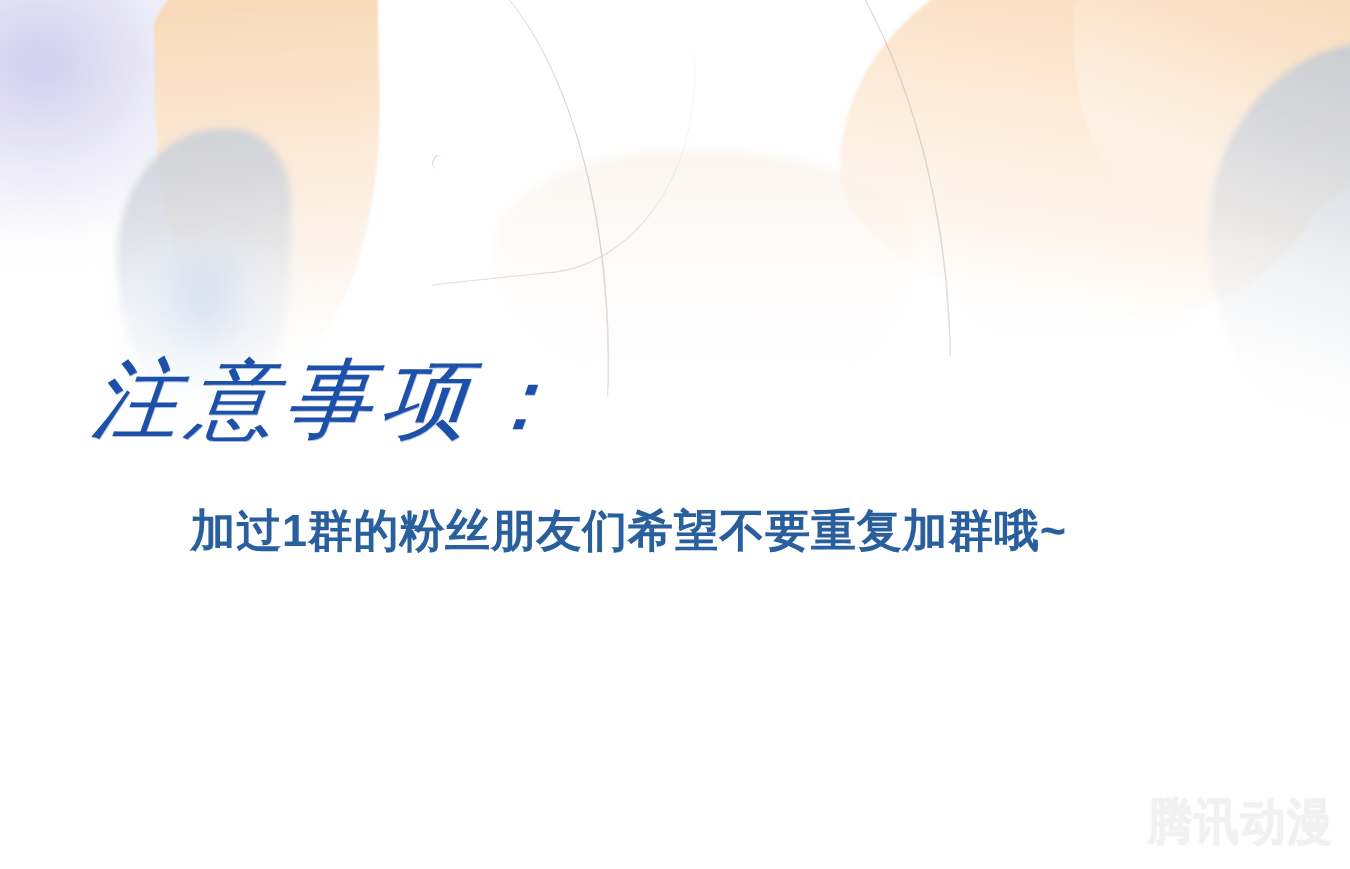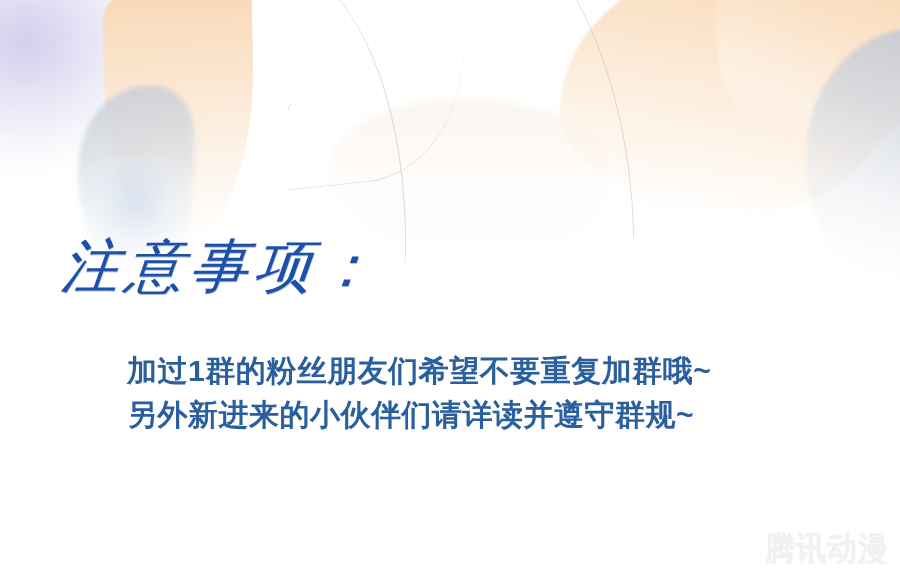--- a/index.html
+++ b/index.html
@@ -255,21 +255,21 @@
     font-family: "DejaVu Serif", "Liberation Serif", serif;
     font-style: italic;
     transform: skewX(-6deg);
     white-space: nowrap;
     text-shadow: 0.5px 0.5px 0 rgba(29,80,168,0.35);
   }
 
   .body-block {
     position: absolute;
     left: 127px;
-    top: 349px;
+    top: 333px;
     width: 680px;
   }
 
   .body-line {
     font-size: 30px;
     line-height: 44px;
     font-weight: 700;
     color: #2a5f9e;
     letter-spacing: 0.5px;
     white-space: nowrap;
@@ -318,20 +318,19 @@
     <div class="art-outline-right"></div>
     <div class="art-crease"></div>
     <div class="art-crease-small"></div>
     <div class="art-fade"></div>
   </div>
 
   <div class="title">注意事项：</div>
 
   <div class="body-block">
     <div class="body-line">加过1群的粉丝朋友们希望不要重复加群哦~</div>
-    <div class="body-line">另外新进来的小伙伴们请详读并遵守群规~</div>
   </div>
 
   <div class="watermark">
     <div class="watermark-text">腾讯动漫</div>
   </div>
 
 </div>
 
 </body></html>

